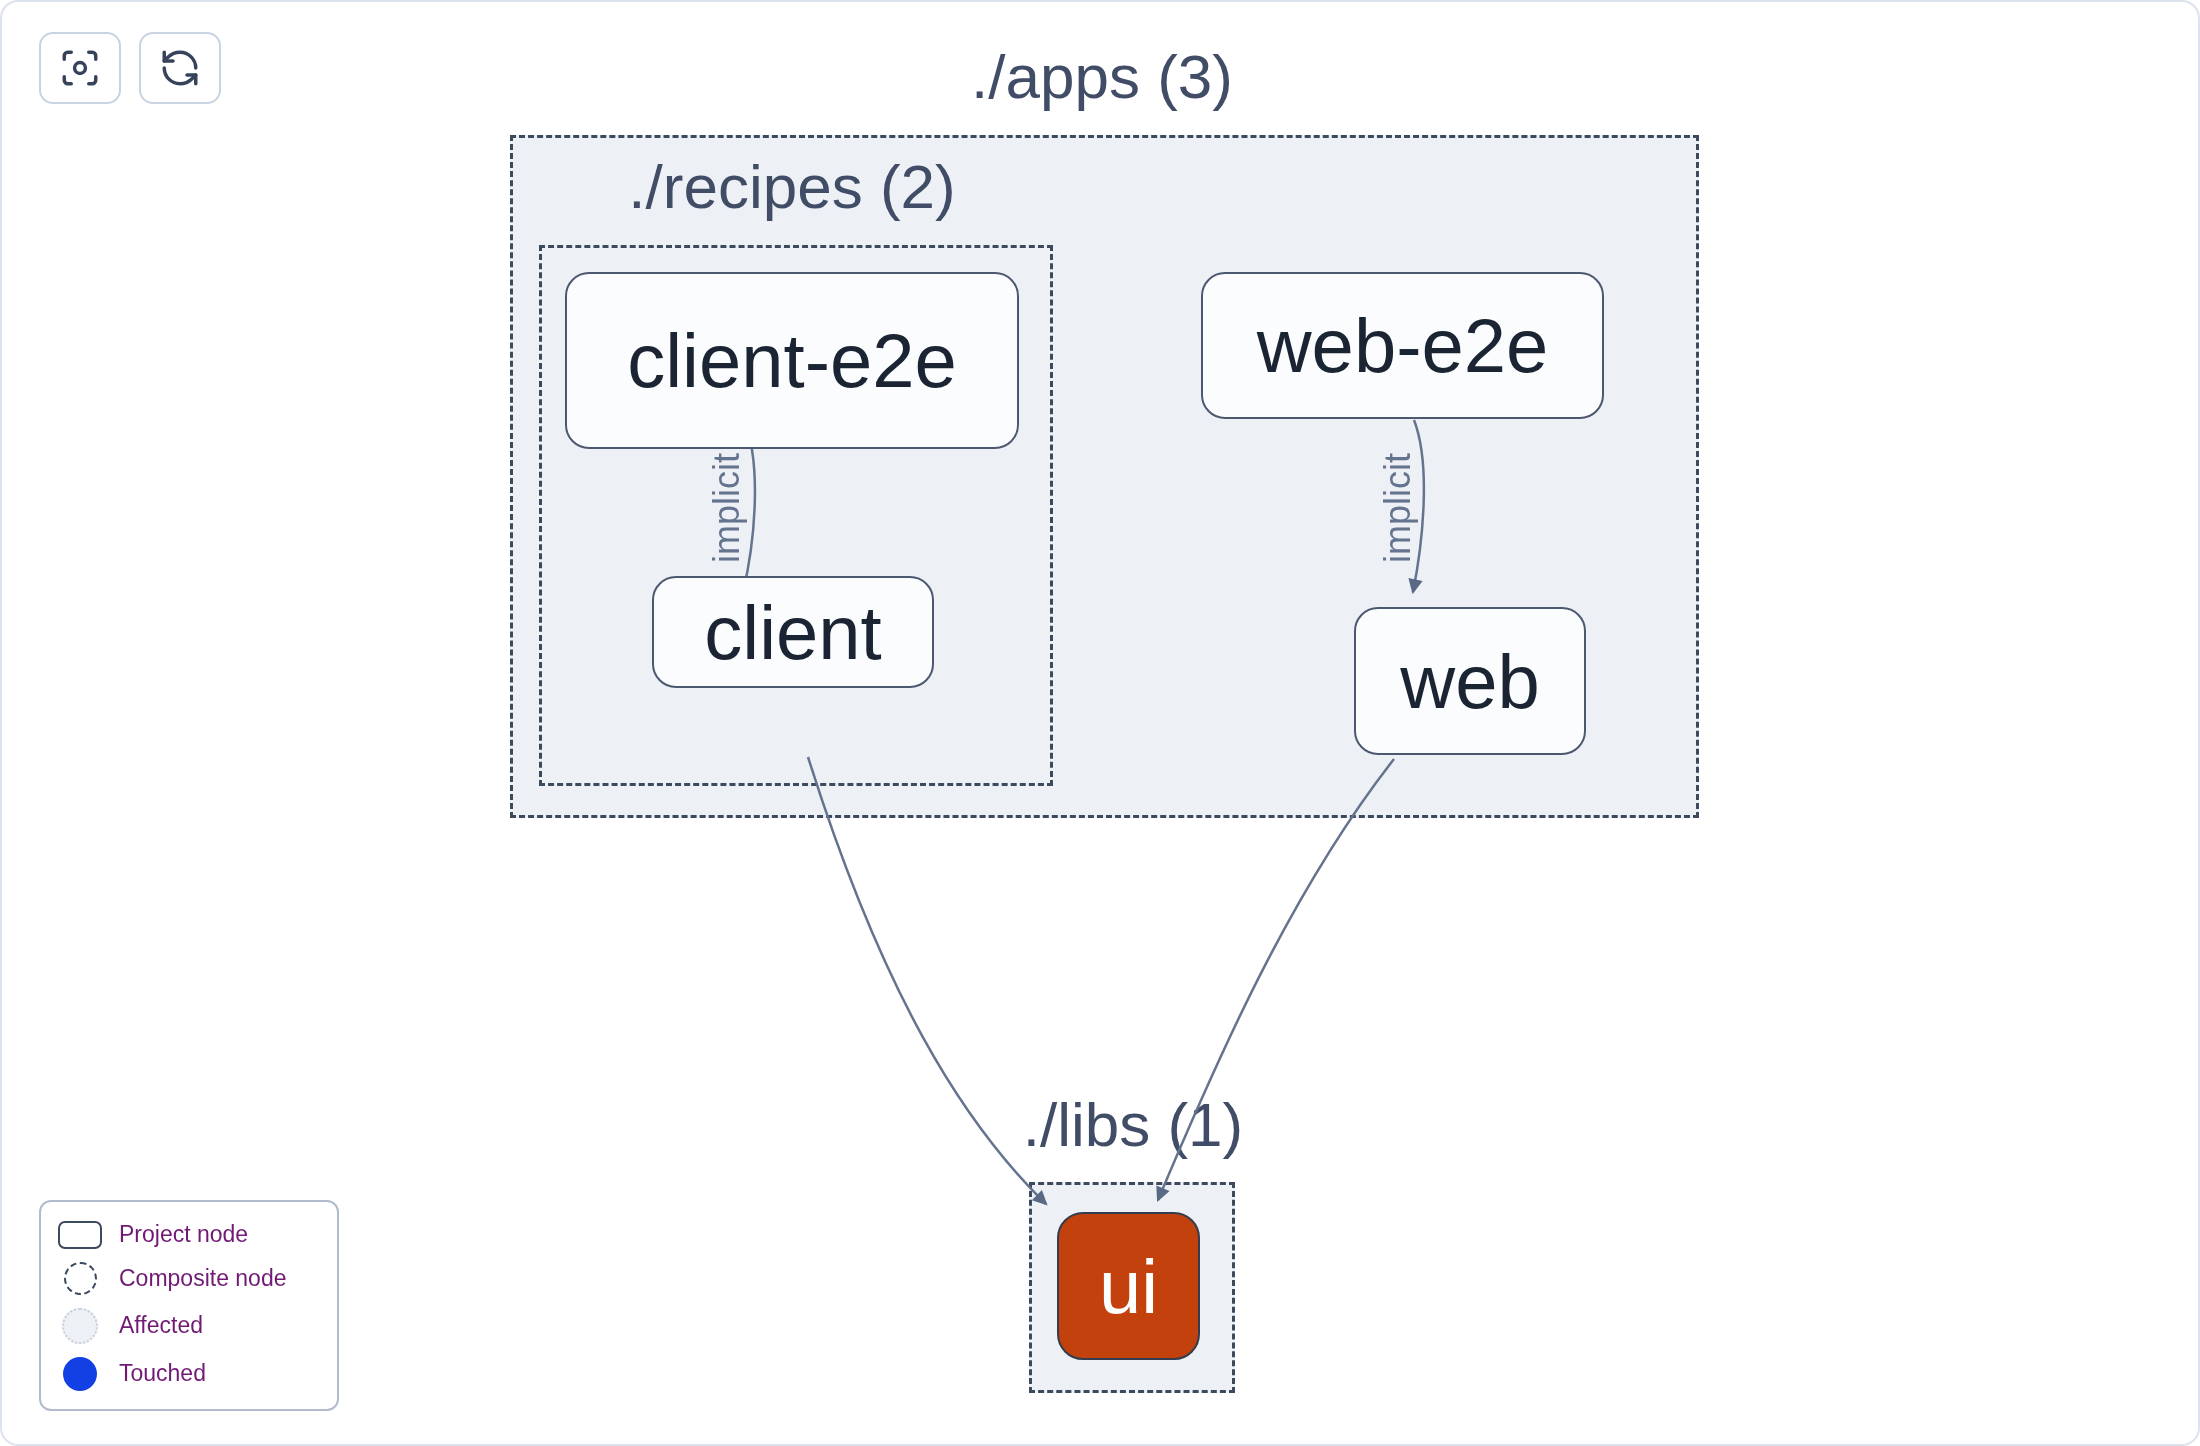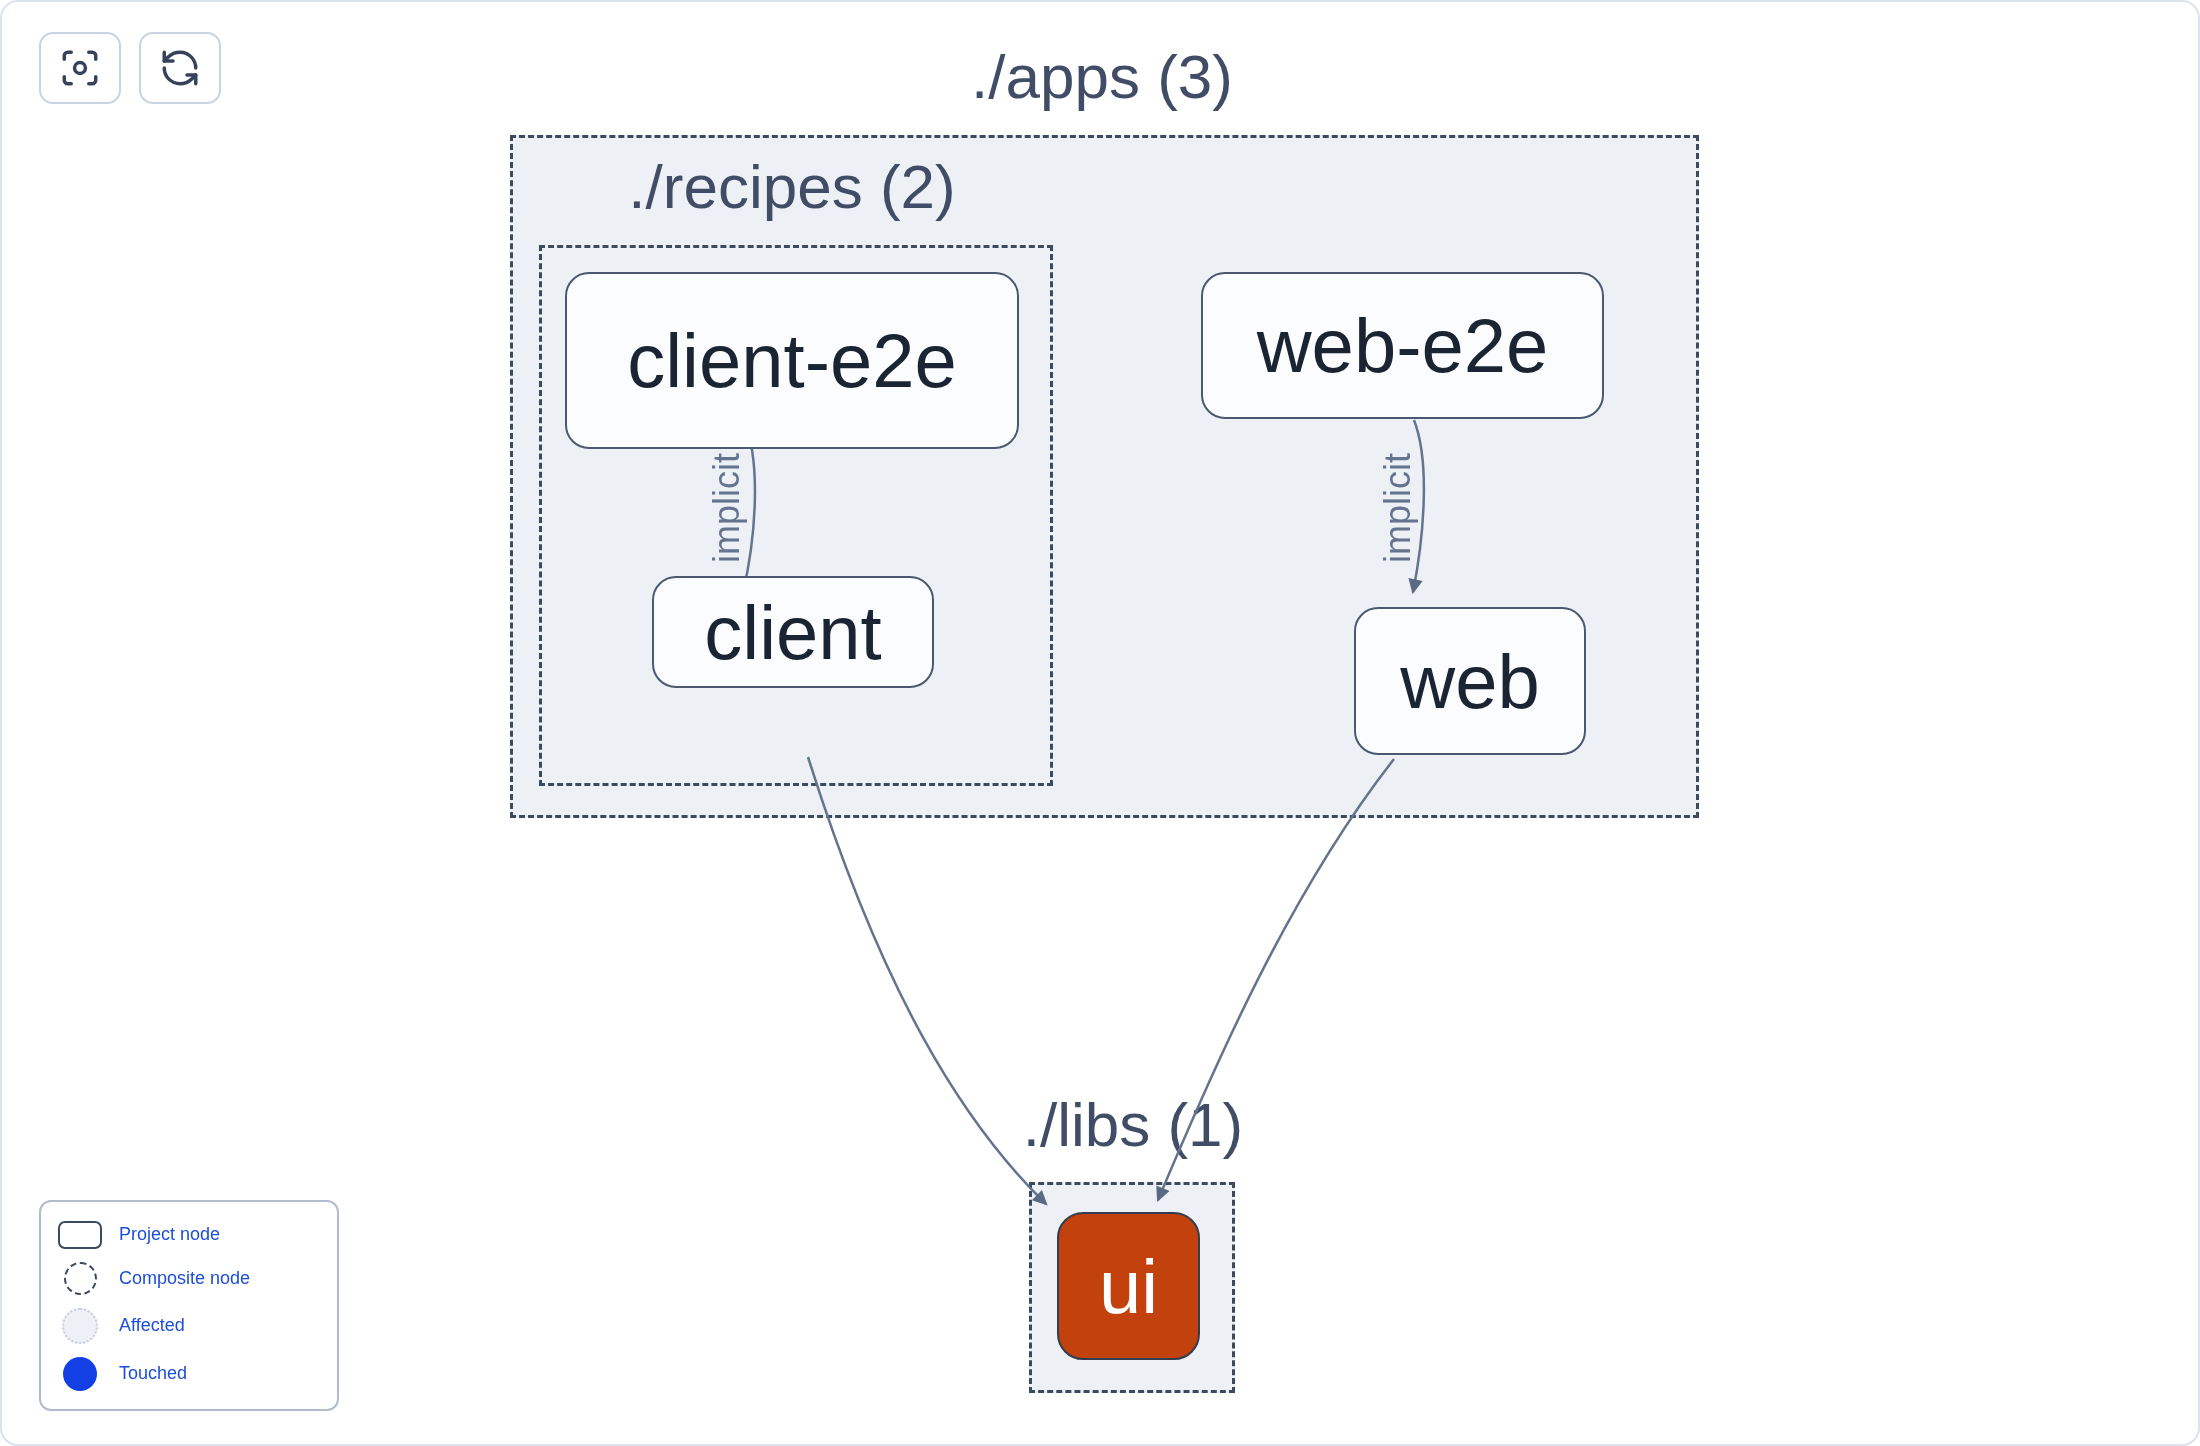--- a/index.html
+++ b/index.html
@@ -86,21 +86,21 @@
     border:2px solid #b0bccd;
     border-radius:12px;
     z-index:20;
     display:flex;flex-direction:column;justify-content:center;
     gap:13px;
     padding:6px 0;
     box-sizing:border-box;
   }
   .legend-row{display:flex;align-items:center;}
   .legend-icon-col{width:78px;display:flex;justify-content:center;flex:none;}
-  .legend-label{font-size:18px;color:#1d4ed8;}
+  .legend-label{font-size:23px;color:#701a75;}
   .lg-project{width:44px;height:28px;border:2.5px solid #3c4a5e;border-radius:7px;background:#ffffff;box-sizing:border-box;}
   .lg-composite{width:33px;height:33px;border:2.5px dashed #3c4a5e;border-radius:50%;background:#ffffff;box-sizing:border-box;}
   .lg-affected{width:36px;height:36px;border:2px dotted #c7cfda;border-radius:50%;background:#edf1f6;box-sizing:border-box;}
   .lg-touched{width:34px;height:34px;border-radius:50%;background:#1240e4;}
 </style>
 </head>
 <body>
 
 <div class="canvas">
 

